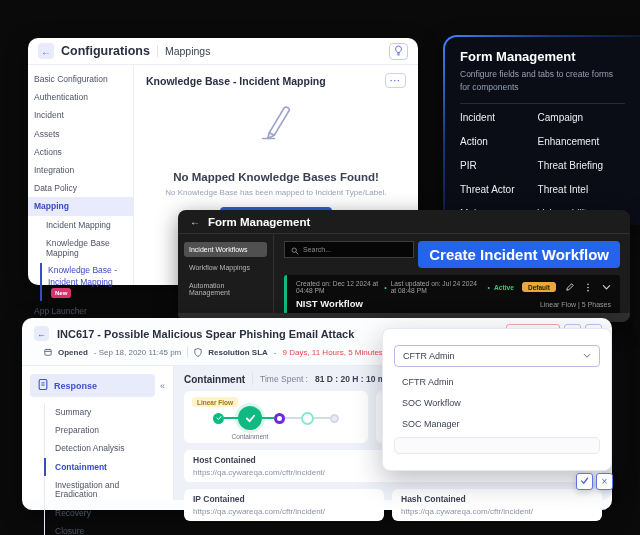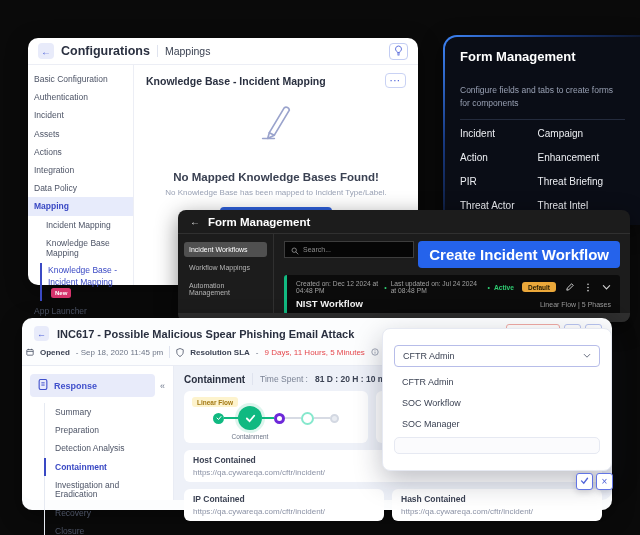--- a/index.html
+++ b/index.html
@@ -29,21 +29,21 @@
   .more-btn { margin-left:auto; width:21px; height:15px; border:1px solid #c9d2f4; border-radius:4px; color:#4f63d8; font-size:8px; font-weight:700; letter-spacing:1px; display:flex; align-items:center; justify-content:center; }
   .empty { text-align:center; margin-top:8px; }
   .empty-title { font-size:11.5px; font-weight:600; color:#3a4152; margin-top:21px; }
   .empty-sub { font-size:8px; color:#9aa2b5; margin-top:5px; }
   .btn-primary { display:inline-block; background:#2e5fd8; color:#fff; font-size:9px; font-weight:600; padding:6px 14px; border-radius:4px; margin-top:10px; cursor:pointer; border:none; }
 
   
   .fm-wrap { position:absolute; left:443px; top:35px; width:197px; height:190px; border-radius:14px 0 0 14px; background:linear-gradient(135deg,#3f86f8 0%,#17387f 28%,#0a0d16 60%); padding:2px 0 2px 2px; z-index:1; }
   .fm-inner { width:100%; height:100%; background:#0a0d16; border-radius:12px 0 0 12px; padding:12px 15px 0; }
   .fm-title { font-size:13px; font-weight:700; color:#fff; }
-  .fm-sub { font-size:8.5px; color:#98a0b3; line-height:1.5; margin-top:20px; padding-right:6px; }
+  .fm-sub { font-size:8.5px; color:#98a0b3; line-height:1.5; margin-top:4px; padding-right:6px; }
   .fm-div { border-top:1px solid #242b3d; margin:9px 0 2px; }
   .fm-row { display:flex; }
   .fm-cell { font-size:10px; font-weight:500; color:#eceef2; padding:6.5px 0; cursor:pointer; }
   .fm-cell.l { width:47%; }
   .fm-cell.r { flex:1; }
 
   
   .wf { position:absolute; left:178px; top:210px; width:452px; height:112px; background:#1c1c1c; border-radius:8px; z-index:3; }
   .wf-head { height:24px; display:flex; align-items:center; gap:8px; padding:0 12px; border-bottom:1px solid #303030; }
   .wf-back { color:#e5e5e5; font-size:10px; cursor:pointer; }
@@ -70,21 +70,21 @@
   .wfc-meta { margin-left:auto; font-size:7px; color:#9a9a9a; }
   .wf-footer { position:absolute; left:0; right:0; bottom:0; height:9px; background:#2f2f2f; border-radius:0 0 8px 8px; }
 
   
   .inc { position:absolute; left:22px; top:318px; width:590px; height:192px; background:#fcfdfe; border-radius:10px; z-index:4; }
   .inc-head { display:flex; align-items:center; gap:8px; padding:8px 12px 5px; position:relative; }
   .inc-title { font-size:11px; font-weight:600; color:#2a3040; }
   .inc-actions { position:absolute; right:10px; top:6px; display:flex; gap:4px; }
   .pbtn-red { width:54px; height:13px; border:1px solid #f0a9a4; background:#fff; border-radius:3px; }
   .pbtn-blue { width:17px; height:13px; border:1px solid #b9c4f0; background:#fff; border-radius:3px; }
-  .inc-meta { display:flex; align-items:center; gap:6px; padding:0 4px 7px; font-size:8px; color:#6e7687; border-bottom:1px solid #e9ecf4; }
+  .inc-meta { display:flex; align-items:center; gap:6px; padding:0 22px 7px; font-size:8px; color:#6e7687; border-bottom:1px solid #e9ecf4; }
   .m-ico { color:#4a5264; display:flex; align-items:center; }
   .m-b { font-weight:700; color:#3c4354; }
   .m-red { color:#e5484d; }
   .pencil-blue { color:#4f63d8; display:flex; align-items:center; cursor:pointer; }
   .inc-body { display:flex; height:calc(100% - 58px); }
   .inc-nav { width:152px; background:#fff; border-right:1px solid #e9ecf4; padding:8px; border-radius:0 0 0 10px; }
   .resp-row { display:flex; align-items:center; gap:5px; }
   .resp-pill { flex:1; display:flex; align-items:center; gap:6px; background:#e8ebfa; border-radius:4px; padding:5px 8px; color:#4050cc; font-size:9px; font-weight:600; cursor:pointer; }
   .collapse { color:#707a8e; font-size:9px; cursor:pointer; }
   .sub-list { margin:6px 0 0 14px; border-left:1px solid #e6eaf2; }

